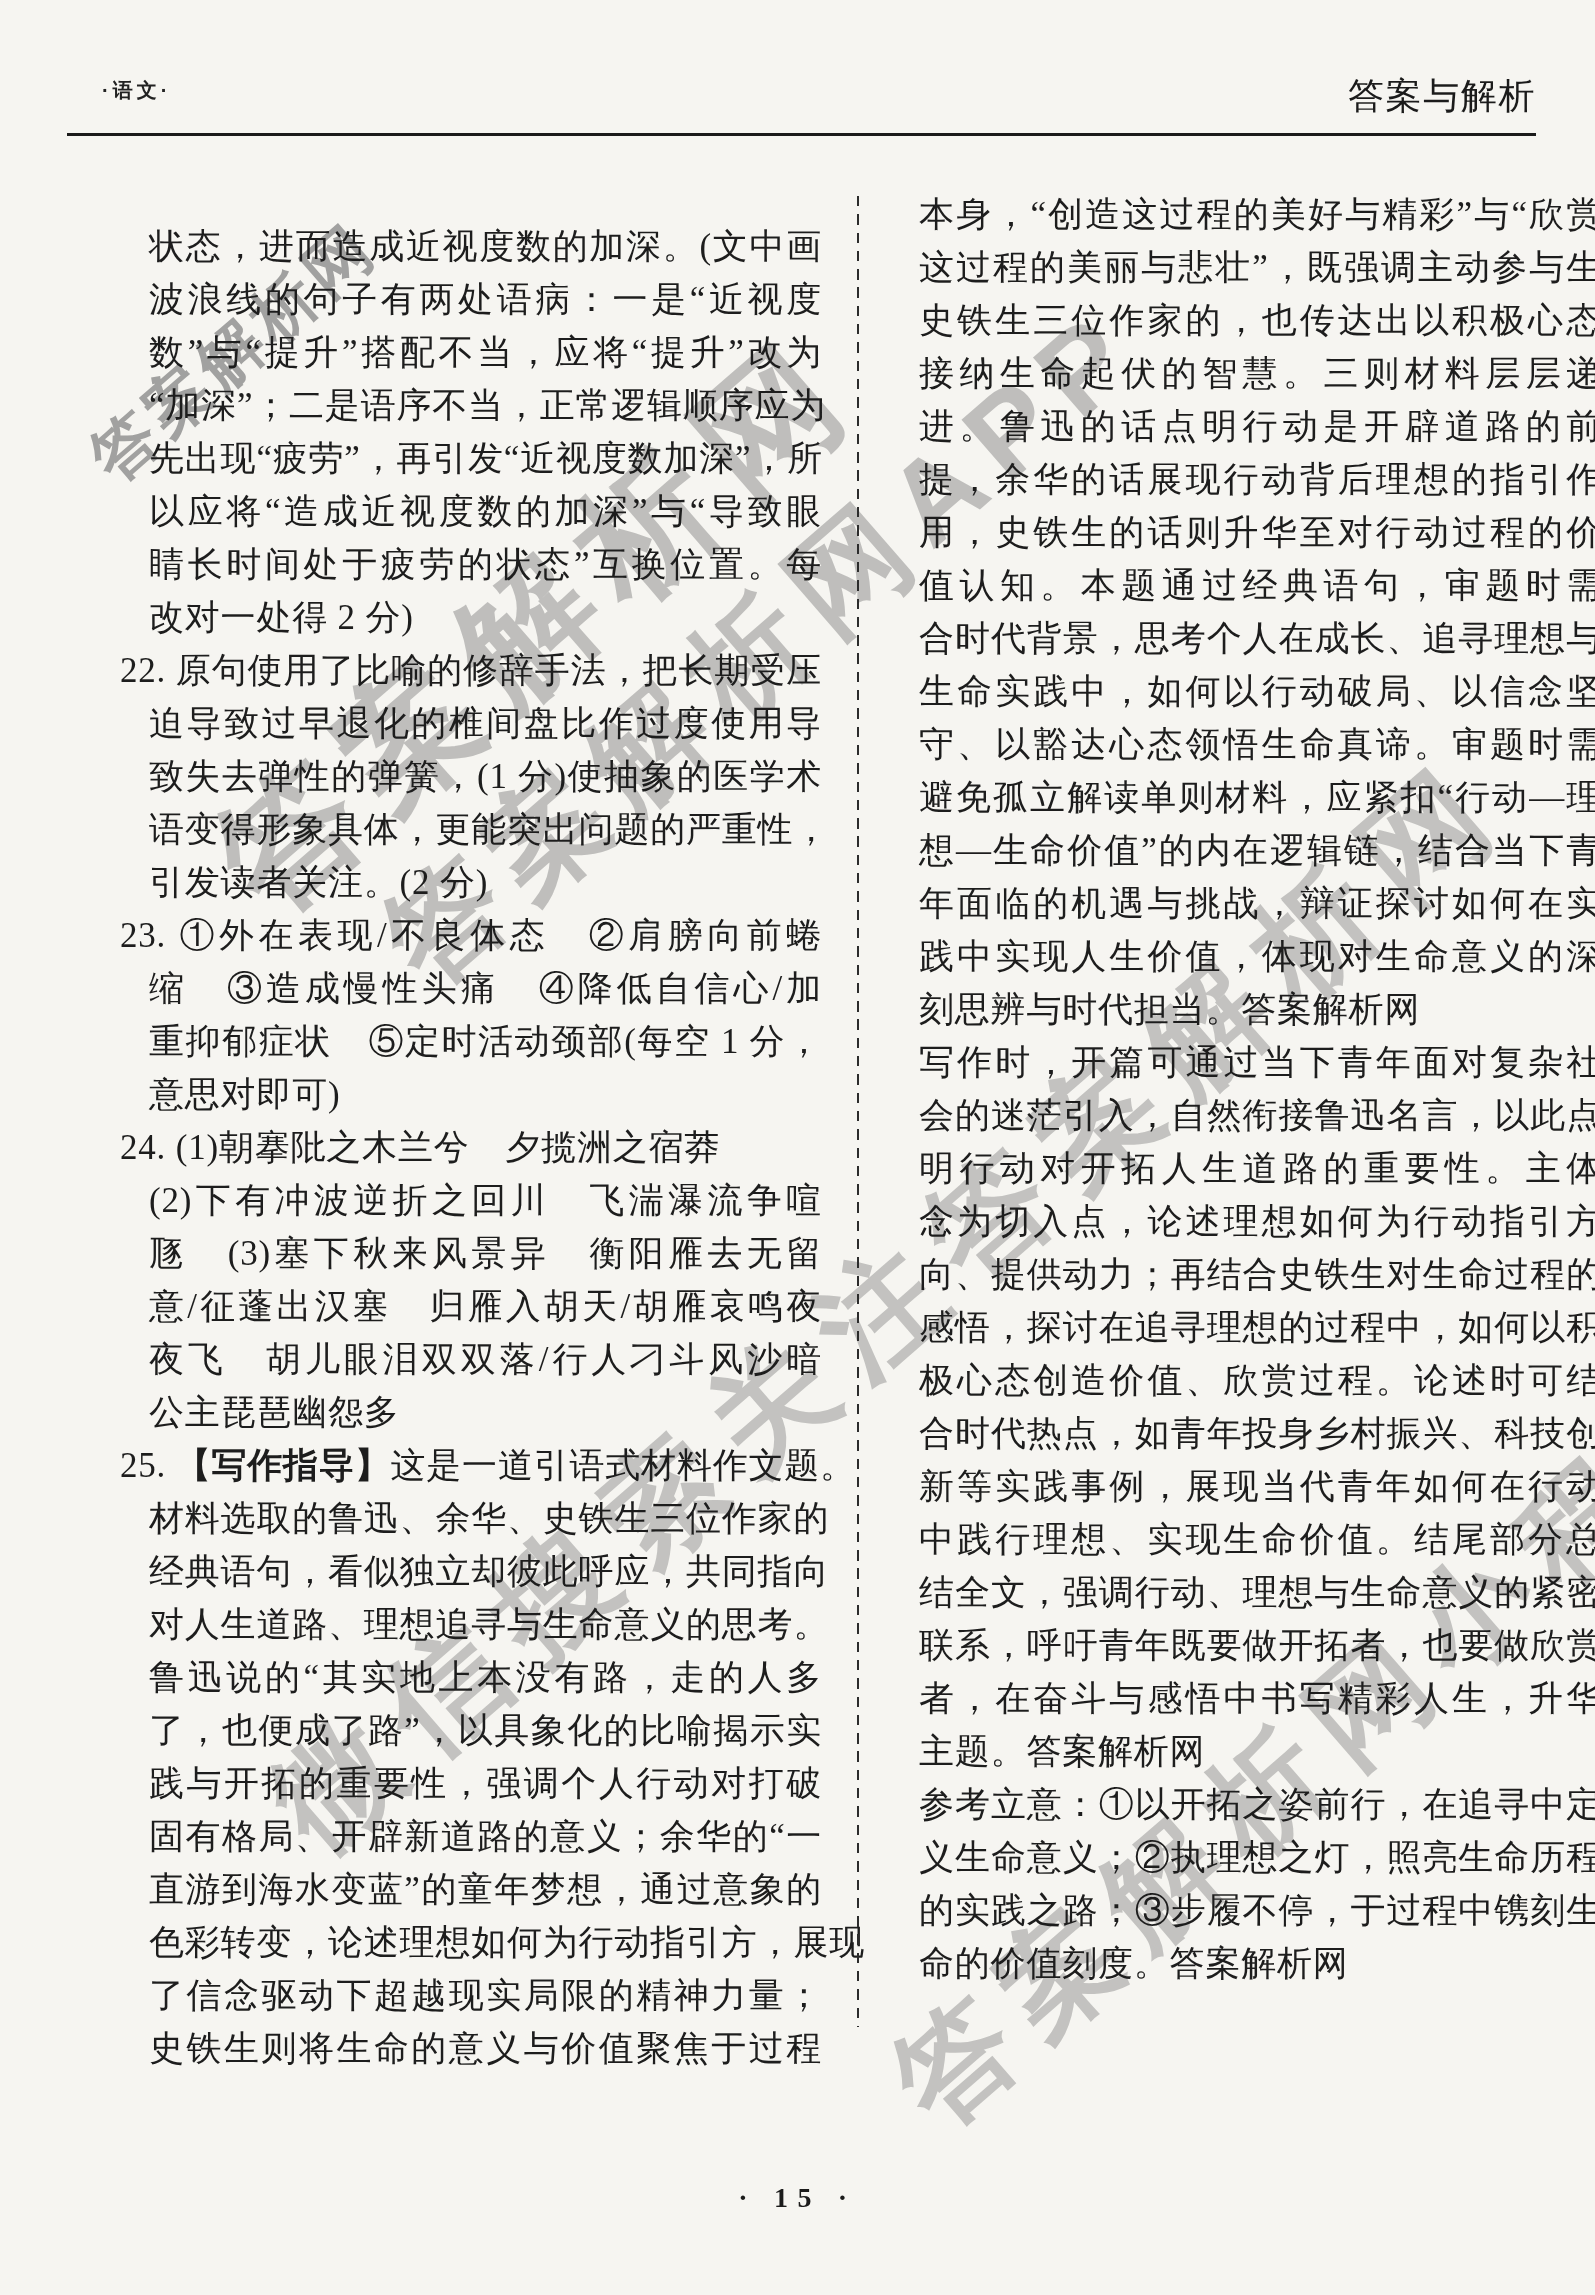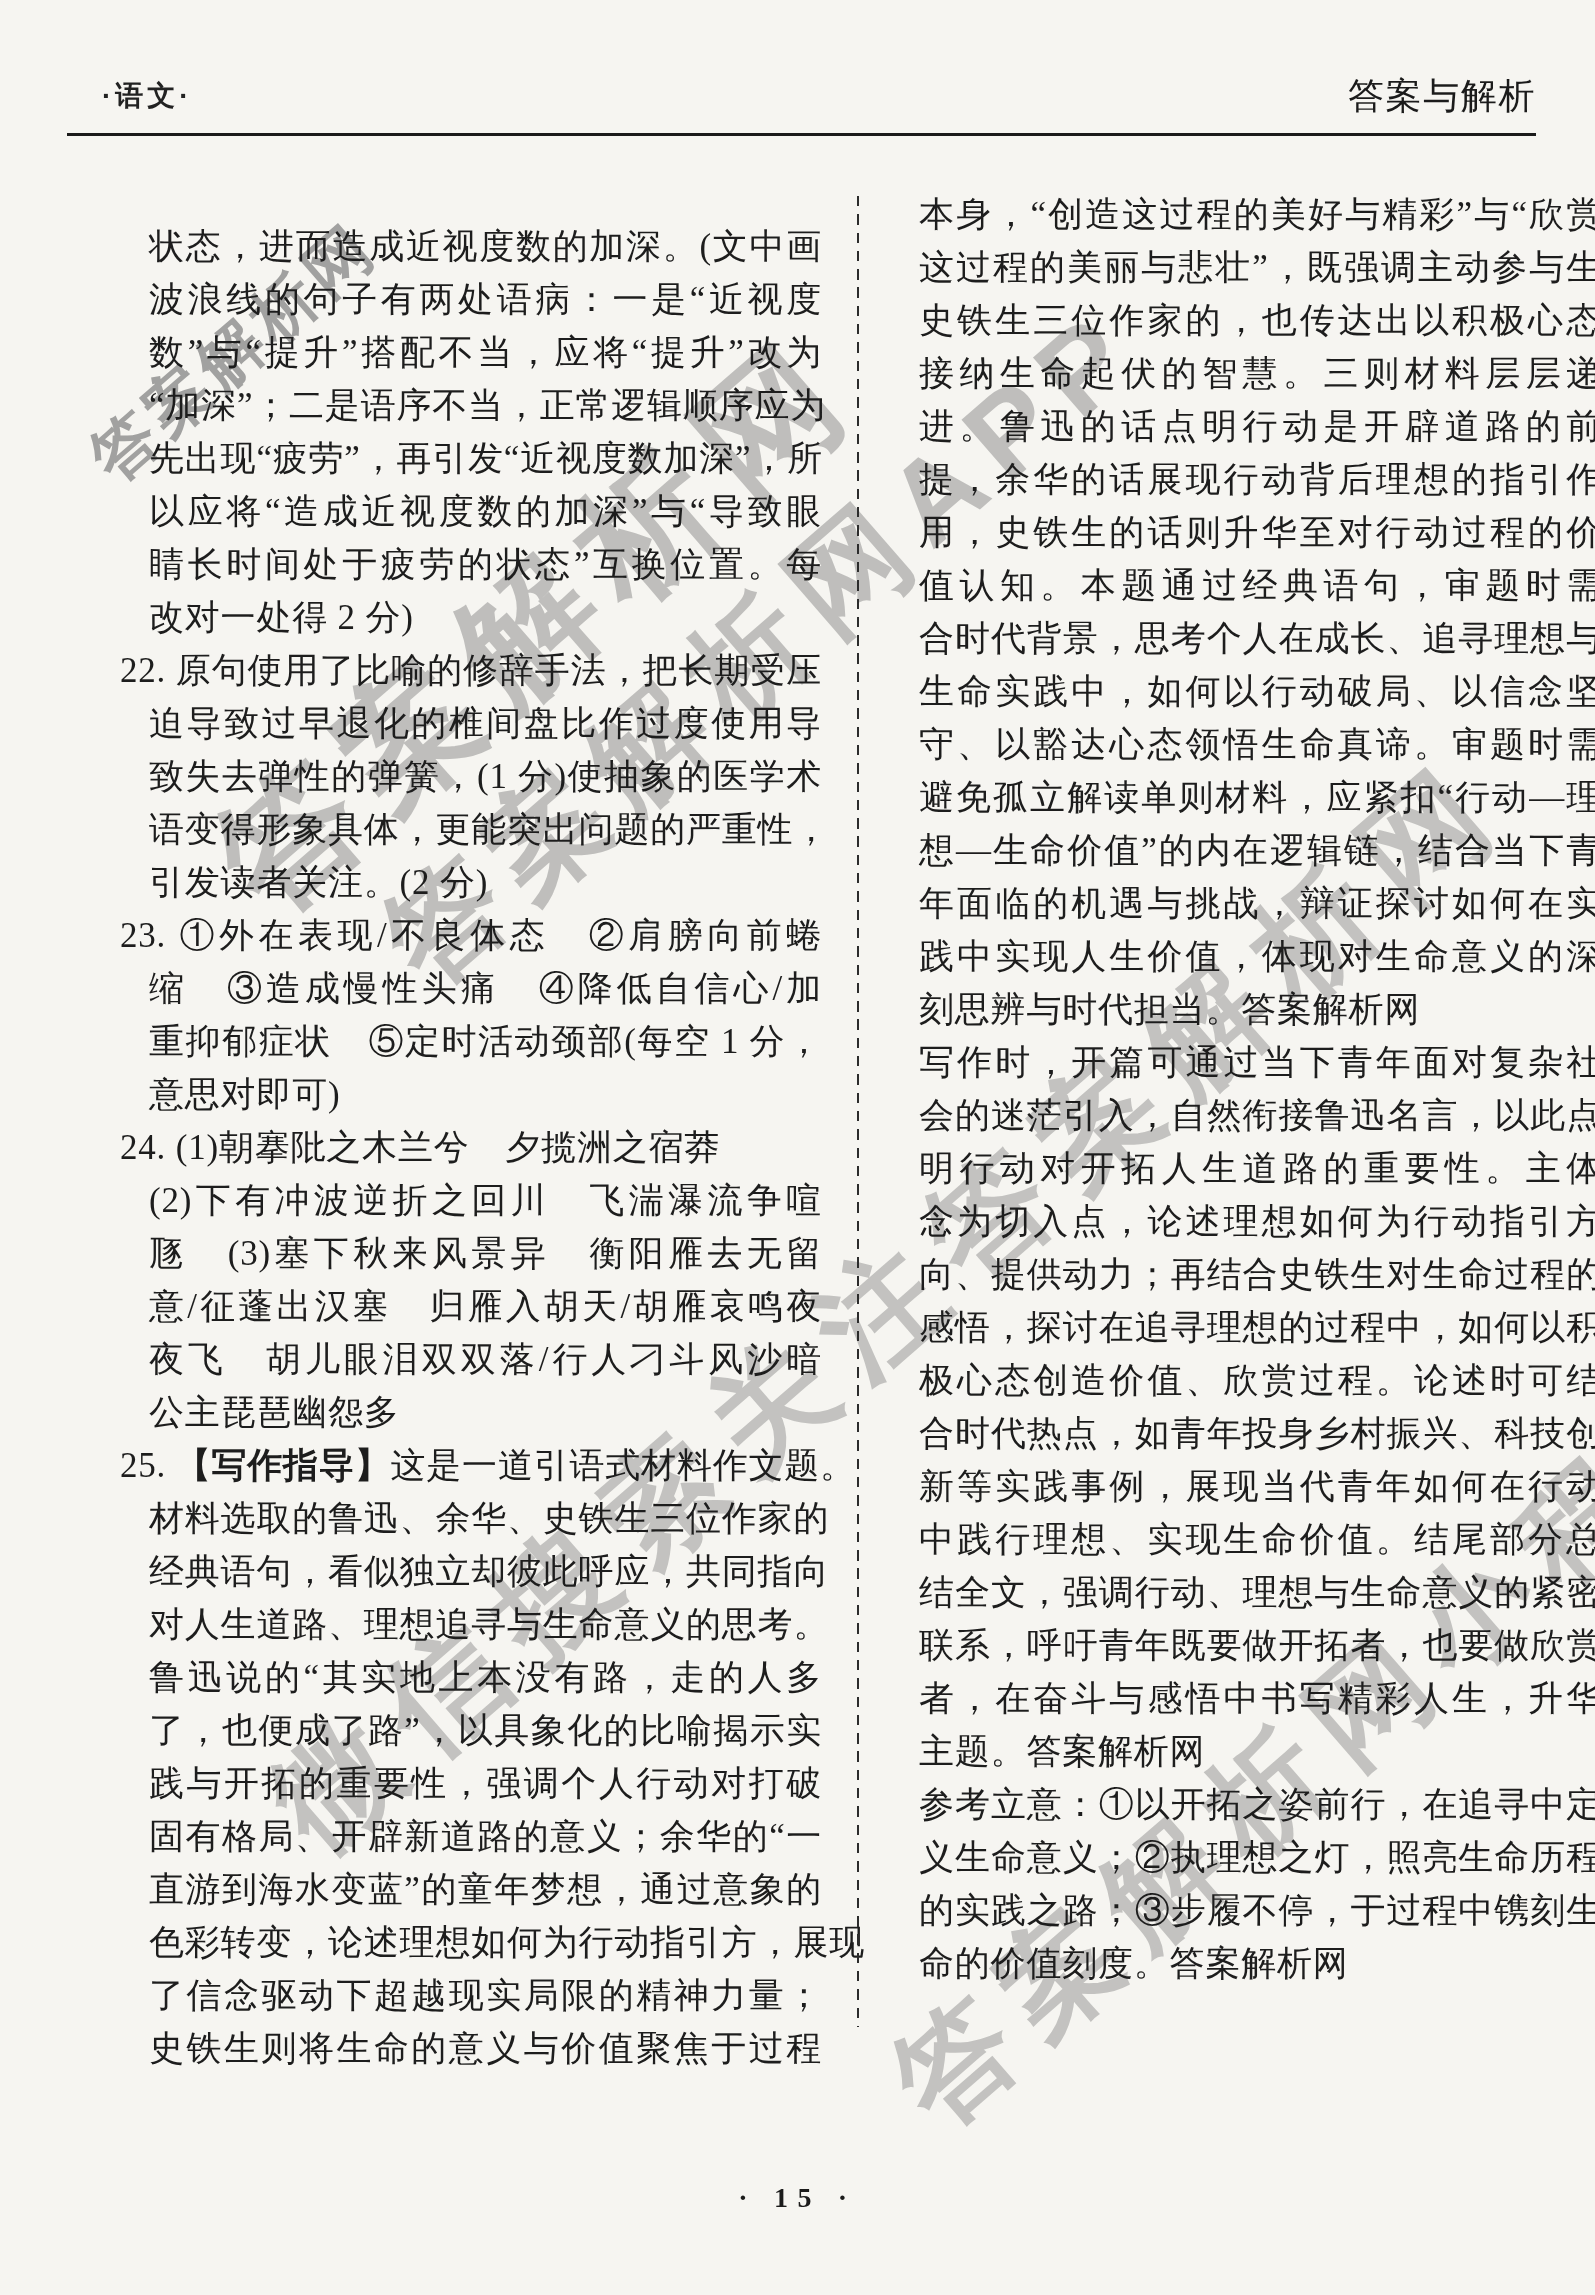--- a/index.html
+++ b/index.html
@@ -9,21 +9,21 @@
     width:1595px;height:2295px;
     background:#f6f5f1;
     overflow:hidden;
     font-family:"Liberation Serif","DejaVu Serif",serif;
     color:#1d1d1d;
   }
   
   .hdr-left{
     position:absolute;left:102px;top:77px;
     font-family:"Liberation Sans","DejaVu Sans",sans-serif;
-    font-weight:700;font-size:28px;letter-spacing:4px;color:#222;
+    font-weight:700;font-size:20px;letter-spacing:4px;color:#222;
     white-space:nowrap;
   }
   .hdr-right{
     position:absolute;right:59px;top:72px;
     font-family:"Liberation Sans","DejaVu Sans",sans-serif;
     font-weight:400;font-size:36px;letter-spacing:1.6px;color:#1b1b1b;
     white-space:nowrap;
   }
   .hdr-rule{
     position:absolute;left:67px;top:133px;width:1469px;height:3.2px;

